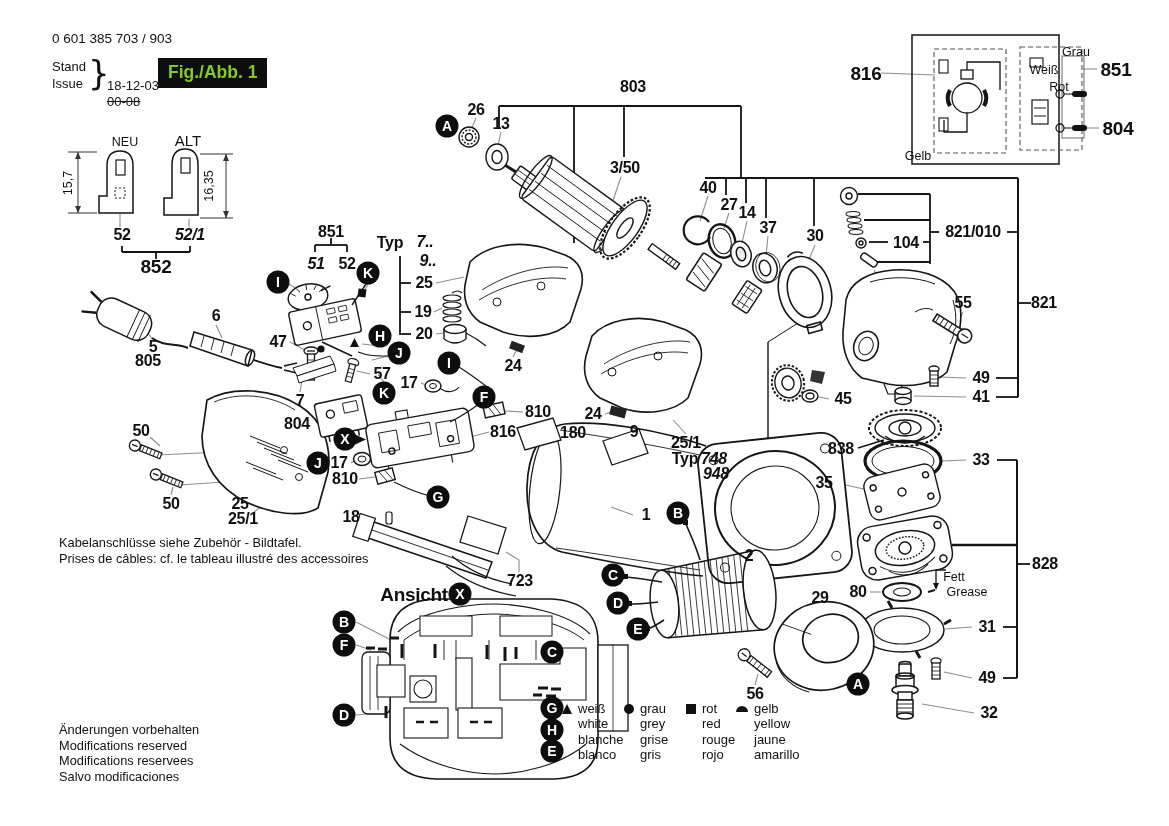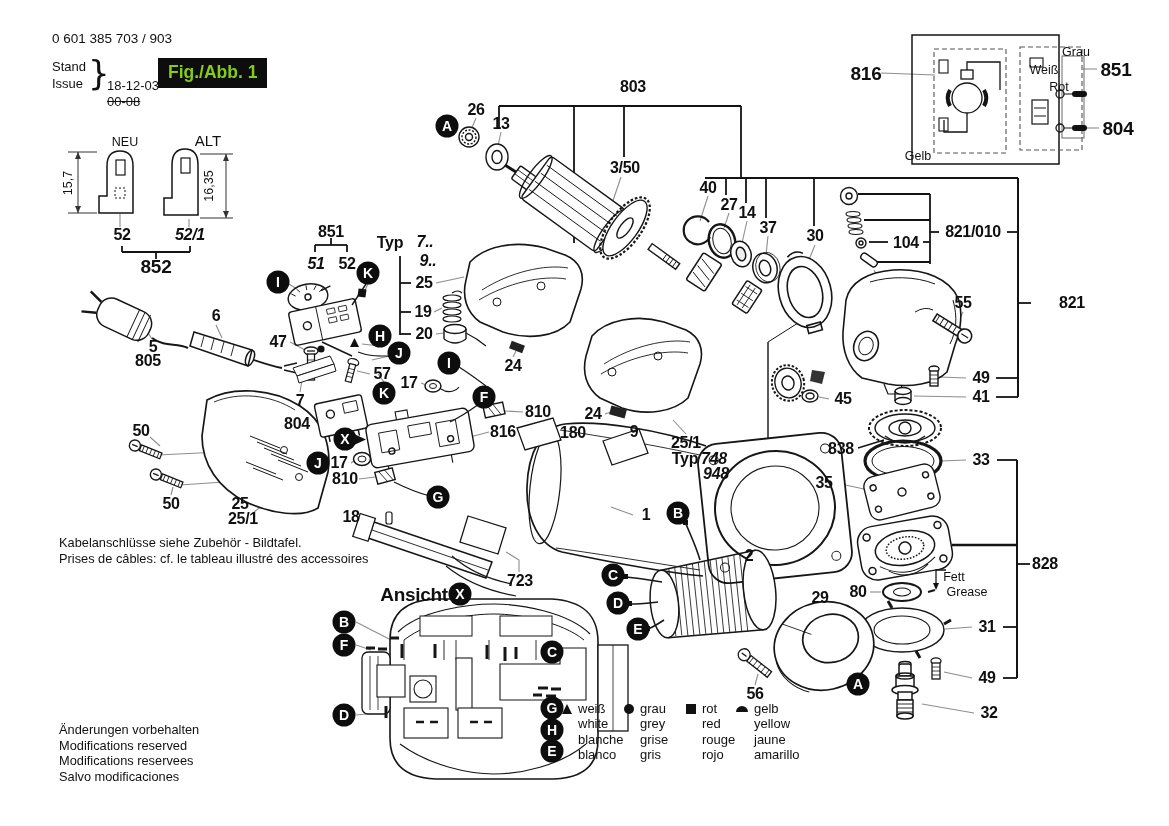--- a/index.html
+++ b/index.html
@@ -6,21 +6,21 @@
   #stage{position:relative;width:1169px;height:826px;background:#fff;overflow:hidden;
          font-family:"Liberation Sans",sans-serif;color:#111;}
   #artwork{position:absolute;left:0;top:0;}
   .abs{position:absolute;}
   
   .pl{position:absolute;transform:translate(-50%,-50%);font:bold 16px/1 "Liberation Sans",sans-serif;
       color:#101010;letter-spacing:-0.3px;white-space:nowrap;}
   .pl.i{font-style:italic;font-weight:600;}
   .pl.lg{font-size:19px;}
   .pl.sm{font-weight:400;font-size:12.5px;letter-spacing:0;}
-  .pl.md{font-weight:400;font-size:15px;letter-spacing:0;margin-left:20px;}
+  .pl.md{font-weight:400;font-size:15px;letter-spacing:0;}
   .pl.rotl{transform:translate(-50%,-50%) rotate(-90deg);}
   
   .co{position:absolute;transform:translate(-50%,-50%);width:23px;height:23px;border-radius:50%;
       background:#0d0d0d;color:#fff;font:bold 14px/23px "Liberation Sans",sans-serif;text-align:center;}
   
   .doc-number{left:52px;top:31px;font:400 13.5px "Liberation Sans",sans-serif;}
   .stand-issue{left:52px;top:59px;font:400 13px/1.3 "Liberation Sans",sans-serif;}
   .brace{left:88px;top:56px;font:400 34px/1 "DejaVu Sans",sans-serif;}
   .date-old{left:107px;top:61px;font:400 13px "Liberation Sans",sans-serif;text-decoration:line-through;margin-top:33px;}
   .date-new{left:107px;top:78px;font:400 13px "Liberation Sans",sans-serif;}
@@ -687,21 +687,21 @@
       <div class="pl" style="left: 501px; top: 124px;">13</div>
       <div class="pl" style="left: 625px; top: 168px;">3/50</div>
       <div class="pl" style="left: 708px; top: 188px;">40</div>
       <div class="pl" style="left: 729px; top: 205px;">27</div>
       <div class="pl" style="left: 747px; top: 213px;">14</div>
       <div class="pl" style="left: 768px; top: 228px;">37</div>
       <div class="pl" style="left: 815px; top: 236px;">30</div>
       <div class="pl" style="left: 906px; top: 243px;">104</div>
       <div class="pl" style="left: 973px; top: 232px;">821/010</div>
       <div class="pl" style="left: 963px; top: 303px;">55</div>
-      <div class="pl" style="left: 1072px; top: 303px;">821</div>
+      <div class="pl" style="left: 1044px; top: 303px;">821</div>
       <div class="pl" style="left: 981px; top: 378px;">49</div>
       <div class="pl" style="left: 981px; top: 397px;">41</div>
       <div class="pl" style="left: 843px; top: 399px;">45</div>
       <div class="pl" style="left: 841px; top: 449px;">838</div>
       <div class="pl" style="left: 824px; top: 483px;">35</div>
       <div class="pl" style="left: 981px; top: 460px;">33</div>
       <div class="pl" style="left: 1045px; top: 564px;">828</div>
       <div class="pl" style="left: 858px; top: 592px;">80</div>
       <div class="pl" style="left: 987px; top: 627px;">31</div>
       <div class="pl" style="left: 987px; top: 678px;">49</div>

